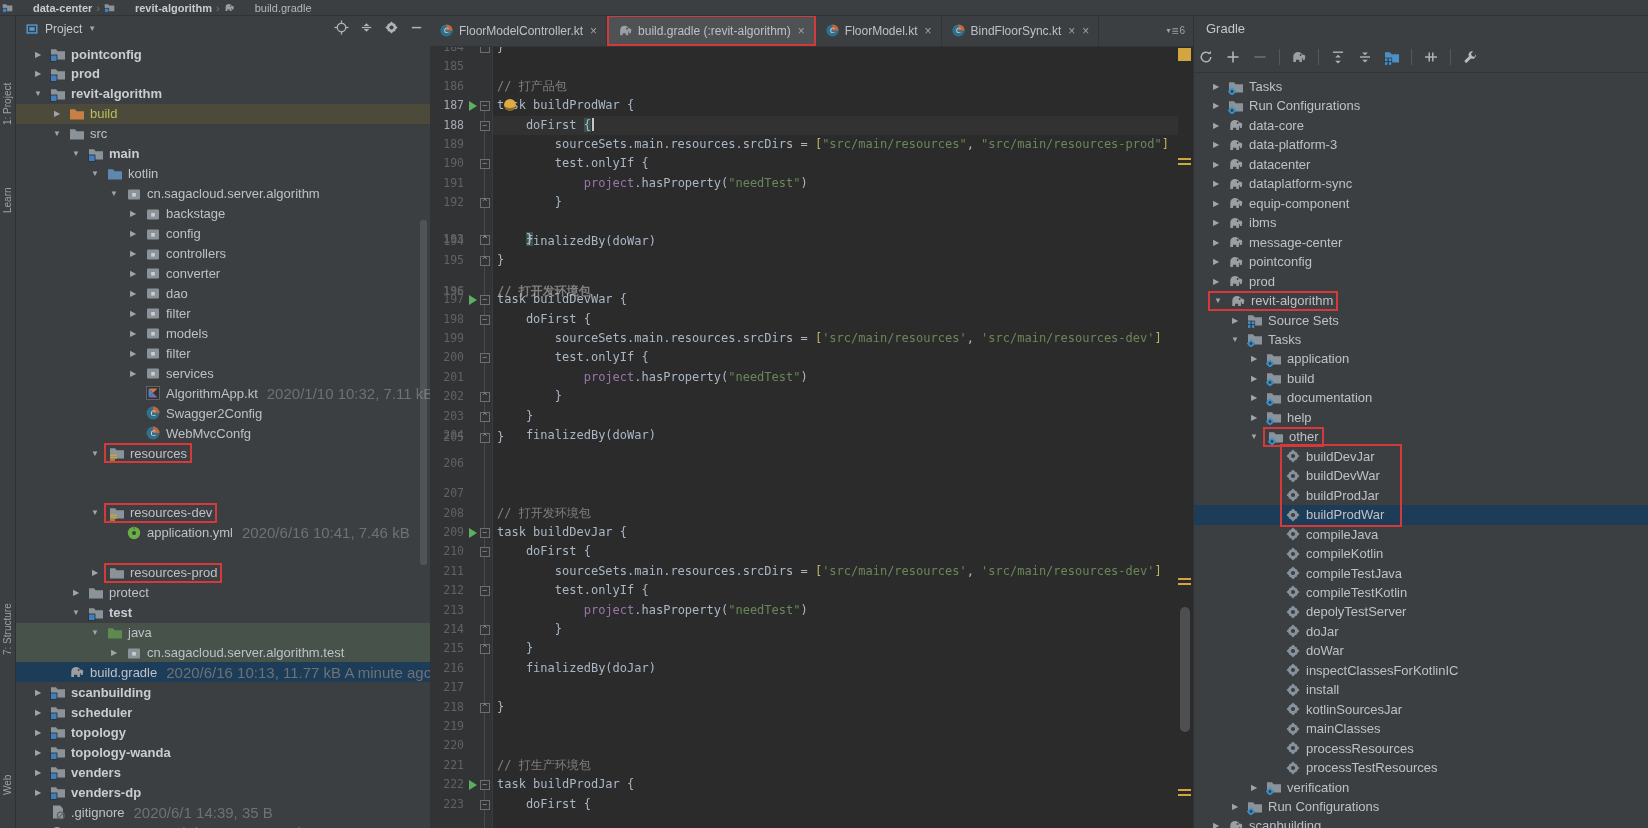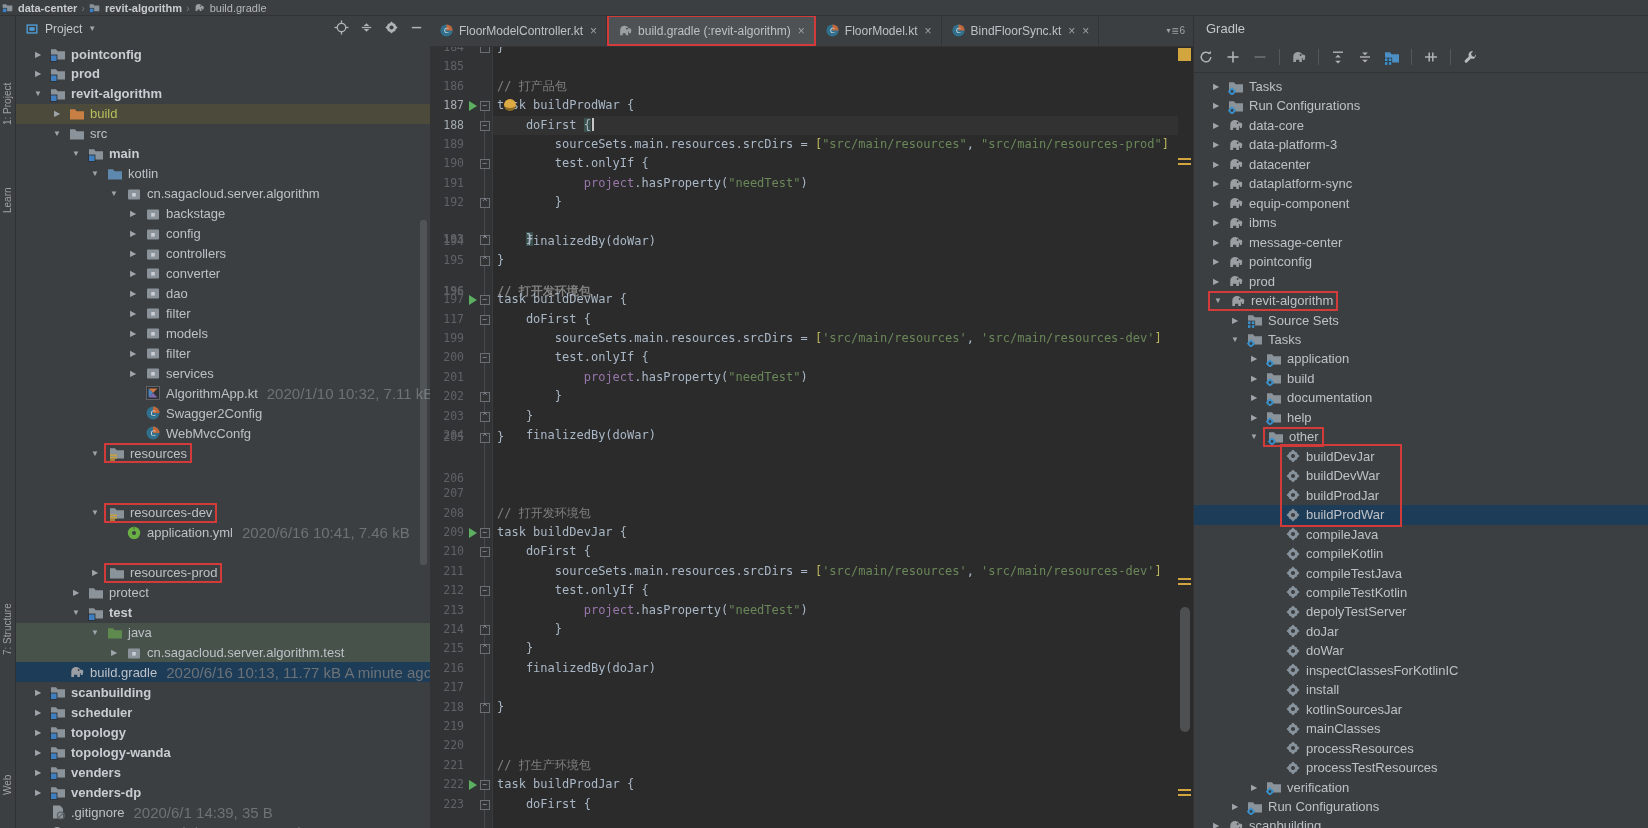--- a/index.html
+++ b/index.html
@@ -3,21 +3,21 @@
 <meta charset="utf-8">
 <style>
   html,body{margin:0;padding:0;background:#2b2b2b;}
   body{width:1648px;height:828px;position:relative;overflow:hidden;
        font-family:"Liberation Sans","DejaVu Sans",sans-serif;color:#bdc1c7;
        -webkit-font-smoothing:antialiased;}
   .abs{position:absolute;}
   
   #titlebar{left:0;top:0;width:1648px;height:15px;background:#3c3f41;border-bottom:1px solid #303233;
             display:flex;align-items:center;font-size:11px;font-weight:bold;color:#c7cbd0;z-index:30;}
-  #titlebar .bc-item{display:flex;align-items:center;gap:4px;margin:16px 2px;}
+  #titlebar .bc-item{display:flex;align-items:center;gap:19px;margin:16px 2px;}
   #titlebar .bc-sep{color:#72767a;font-weight:normal;margin:0 2px;}
   #titlebar .bc-plain{font-weight:normal;color:#b3b7bb;}
   
   #stripe{left:0;top:15px;width:15px;height:813px;background:#3c3f41;border-right:1px solid #2f3132;z-index:20;}
   .vlabel{position:absolute;left:0;width:15px;writing-mode:vertical-rl;transform:rotate(180deg);
           font-size:10px;color:#9da1a6;display:flex;align-items:center;gap:4px;}
   
   #project-panel{left:15px;top:15px;width:415px;height:813px;background:#3c3f41;overflow:hidden;}
   #project-header{position:absolute;left:0;top:0;width:415px;height:27px;display:flex;align-items:center;
                   padding-left:10px;box-sizing:border-box;font-size:12px;color:#c3c7cc;}
@@ -664,21 +664,21 @@
           <span class="num">196</span>
           <span class="code"><span class="t-c">// 打开发环境包</span></span>
         </div>
         <div class="cl" style="top: 244.2px;">
           <span class="num">197</span>
           <span class="run"></span>
           <span class="fold">−</span>
           <span class="code"><span class="t-d">task buildDevWar {</span></span>
         </div>
         <div class="cl" style="top: 263.6px;">
-          <span class="num">117</span>
+          <span class="num">198</span>
           <span class="fold">−</span>
           <span class="code"><span class="t-d">    doFirst {</span></span>
         </div>
         <div class="cl" style="top: 283px;">
           <span class="num">199</span>
           <span class="code"><span class="t-d">        sourceSets.main.resources.srcDirs = </span><span class="t-y">[</span><span class="t-s">'src/main/resources'</span><span class="t-d">, </span><span class="t-s">'src/main/resources-dev'</span><span class="t-y">]</span></span>
         </div>
         <div class="cl" style="top: 302.4px;">
           <span class="num">200</span>
           <span class="fold">−</span>
@@ -700,21 +700,21 @@
         </div>
         <div class="cl" style="top: 380px;">
           <span class="num">204</span>
           <span class="code"><span class="t-d">    finalizedBy(doWar)</span></span>
         </div>
         <div class="cl" style="top: 382px;">
           <span class="num">205</span>
           <span class="fold">^</span>
           <span class="code"><span class="t-d">}</span></span>
         </div>
-        <div class="cl" style="top: 423px;">
+        <div class="cl" style="top: 408px;">
           <span class="num">206</span>
           <span class="code"></span>
         </div>
         <div class="cl" style="top: 438.2px;">
           <span class="num">207</span>
           <span class="code"></span>
         </div>
         <div class="cl" style="top: 457.6px;">
           <span class="num">208</span>
           <span class="code"><span class="t-c">// 打开发环境包</span></span>

